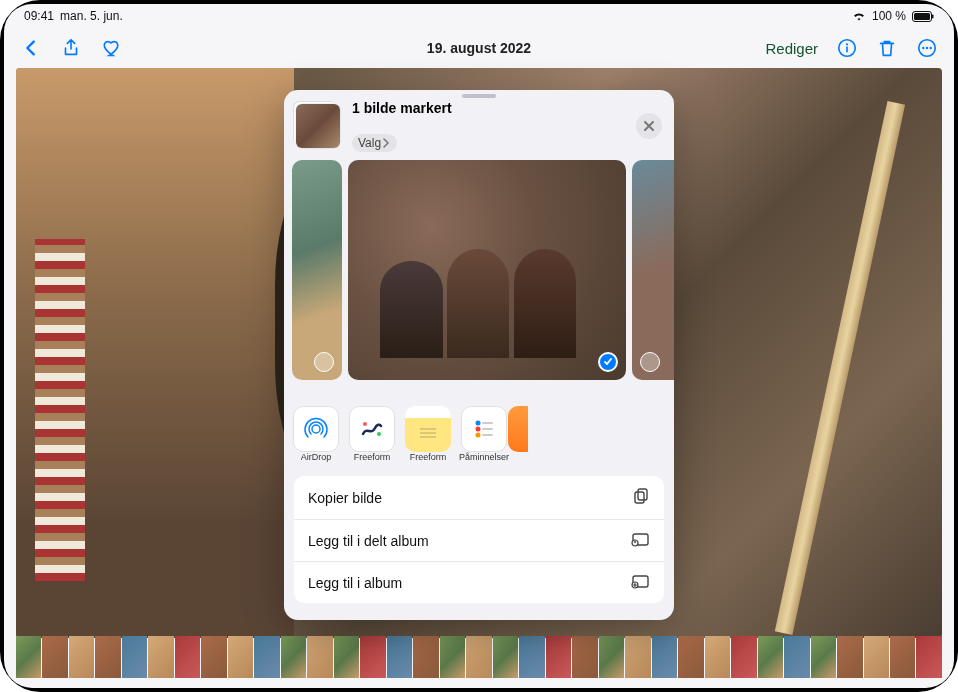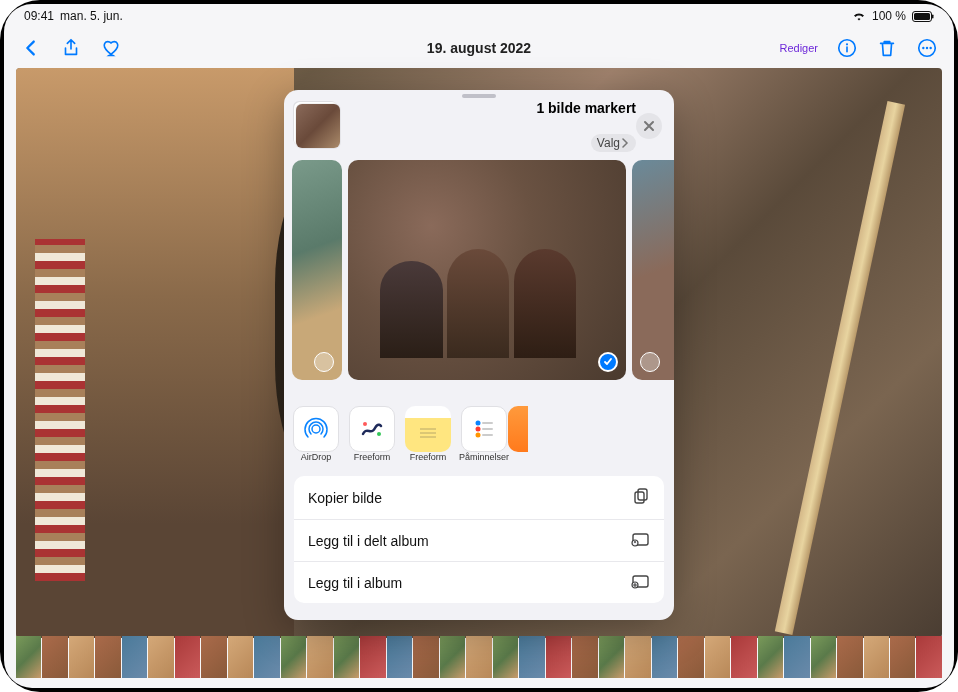--- a/index.html
+++ b/index.html
@@ -44,21 +44,21 @@
   position: relative;
 }
 .toolbar-left, .toolbar-right { display: flex; gap: 18px; align-items: center; }
 .toolbar-center {
   position: absolute; left: 0; right: 0;
   text-align: center; font-size: 14px; font-weight: 600; color: #222;
 }
 .sp { flex: 1; }
 .tool-btn { color: #007AFF; display:flex; align-items:center; cursor:pointer; }
 .tool-btn svg { width: 22px; height: 22px; }
-.edit-link { color:#6d28d9; font-size:11px; }
+.edit-link { color:#14532d; font-size:15px; }
 .photo-bg {
   position: absolute;
   top: 64px; left: 12px; right: 12px; bottom: 50px;
   background: linear-gradient(135deg,#8b7355 0%,#6b5a45 20%,#a0826d 40%,#5a4a3a 60%,#7a6550 80%,#4a3d32 100%);
   border-radius: 4px;
   overflow: hidden;
 }
 .bg-layer1 { position:absolute; left:0; top:0; width:30%; height:100%; background:linear-gradient(180deg,#c89a6a,#8a6a4a 40%,#5a4535 80%); }
 .bg-layer2 { position:absolute; left:28%; top:10%; width:25%; height:70%; background:radial-gradient(ellipse,#3a2e25,#2a2218); border-radius:40%; }
 .bg-stripe { position:absolute; left:2%; top:30%; width:50px; height:60%; background:repeating-linear-gradient(0deg,#aa3333 0,#aa3333 8px,#f0e8d8 8px,#f0e8d8 16px,#a8805a 16px,#a8805a 24px); }
@@ -88,21 +88,21 @@
 .ss-header {
   display: flex; align-items: center;
   padding: 10px 12px 8px;
 }
 .ss-thumb {
   width: 44px; height: 44px; border-radius: 6px;
   background: linear-gradient(135deg,#8a6a5a,#6a4a3a,#aa8a6a);
   flex-shrink: 0;
   box-shadow: 0 0 0 1px rgba(0,0,0,0.05), -2px -2px 0 #fff, -3px -3px 0 rgba(0,0,0,0.08);
 }
-.ss-head-text { margin-left: 12px; flex:1;text-align:right; }
+.ss-head-text { margin-left: 12px; flex:1; }
 .ss-title { font-size: 14px; font-weight: 600; }
 .ss-options {
   display: inline-flex; align-items: center;
   background: #e4e4e8; border-radius: 10px;
   padding: 2px 6px; font-size: 12px; color:#444; margin-top:18px;
 }
 .ss-close {
   width: 26px; height: 26px; border-radius: 13px;
   background: #e4e4e8; display:flex; align-items:center; justify-content:center;
   color:#666; cursor:pointer;

